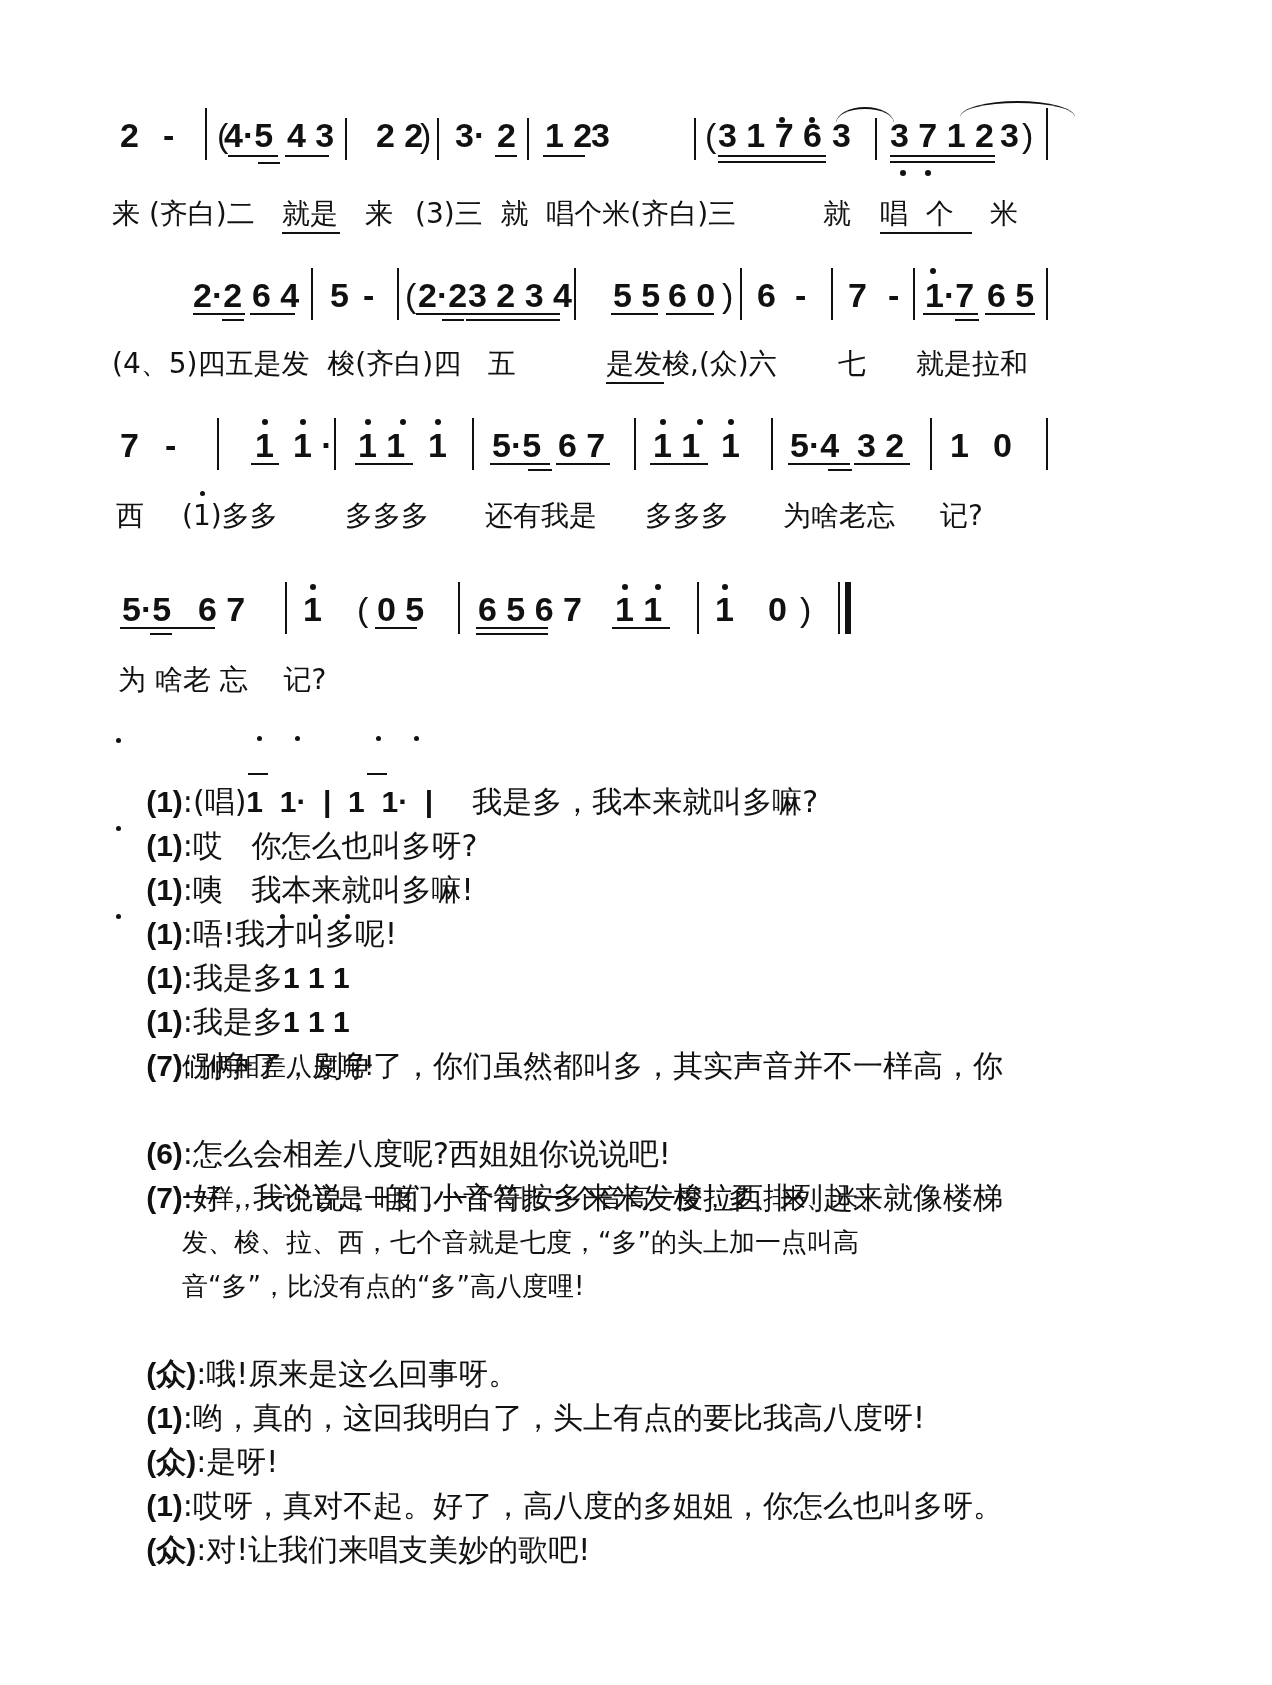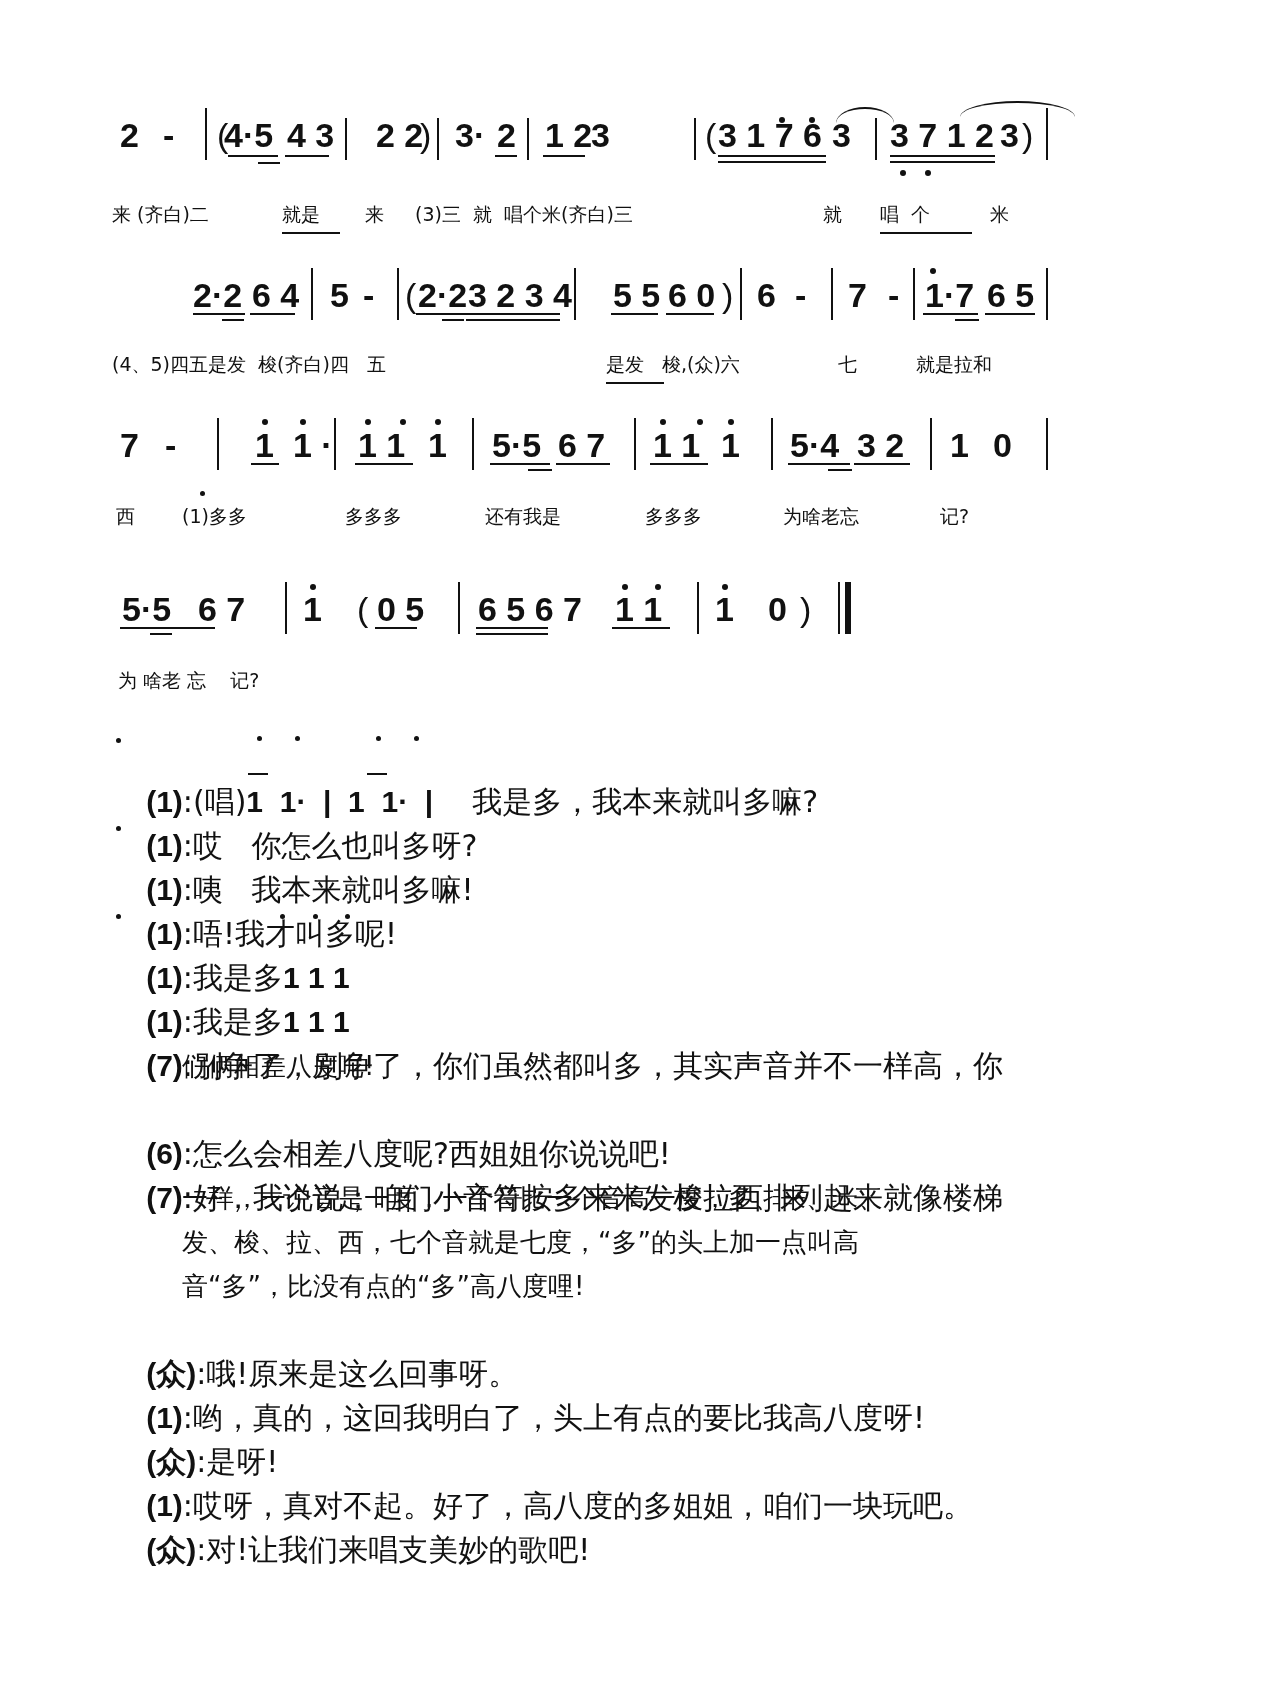--- a/index.html
+++ b/index.html
@@ -6,21 +6,21 @@
   body { width:1272px; height:1685px; position:relative; overflow:hidden; color:#111; font-family:"DejaVu Sans", sans-serif; }
   .tok { position:absolute; font-family:"Liberation Sans", sans-serif; font-weight:bold; font-size:34px; line-height:34px; white-space:pre; }
   .paren { font-weight:normal; font-size:34px; }
   .bar { position:absolute; width:2px; background:#111; }
   .dbl { position:absolute; width:5px; }
   .dbl .thin { position:absolute; left:0; top:0; width:2px; height:100%; background:#111; }
   .dbl .thick { position:absolute; left:7px; top:0; width:6px; height:100%; background:#111; }
   .ul { position:absolute; height:2px; background:#111; }
   .dot { position:absolute; width:6px; height:6px; border-radius:50%; background:#111; }
   .slur { position:absolute; border-top:2px solid #111; border-radius:50% 50% 0 0 / 100% 100% 0 0; height:14px; }
-  .lyric { position:absolute; font-family:"DejaVu Sans", sans-serif; font-size:19px; line-height:32px; white-space:pre; }
+  .lyric { position:absolute; font-family:"DejaVu Sans", sans-serif; font-size:28px; line-height:32px; white-space:pre; }
   .lyric-ul { position:absolute; height:2px; background:#111; }
   .dialog { position:absolute; left:108px; font-family:"DejaVu Sans", sans-serif; font-size:30px; line-height:44px; white-space:pre; }
   .dialog .who { font-family:"Liberation Sans", sans-serif; font-weight:bold; }
   .cont { position:absolute; left:182px; font-family:"DejaVu Sans", sans-serif; font-size:26px; line-height:44px; white-space:pre; }
   .inl { font-family:"Liberation Sans", sans-serif; font-weight:bold; }
 </style>
 </head>
 <body>
 
 <div>
@@ -266,19 +266,19 @@
 
   <div class="dialog" style="top:1352px">
     <span class="who">(1)</span><span>:</span><span>哟，真的，这回我明白了，头上有点的要比我高八度呀!</span>
   </div>
 
   <div class="dialog" style="top:1396px">
     <span class="who">(众)</span><span>:</span><span>是呀!</span>
   </div>
 
   <div class="dialog" style="top:1440px">
-    <span class="who">(1)</span><span>:</span><span>哎呀，真对不起。好了，高八度的多姐姐，咱们一块玩吧。</span>
+    <span class="who">(1)</span><span>:</span><span>哎呀，真对不起。好了，高八度的多姐姐，你怎么也叫多呀。</span>
   </div>
 
   <div class="dialog" style="top:1484px">
     <span class="who">(众)</span><span>:</span><span>对!让我们来唱支美妙的歌吧!</span>
   </div>
 </div>
 
 </body></html>

